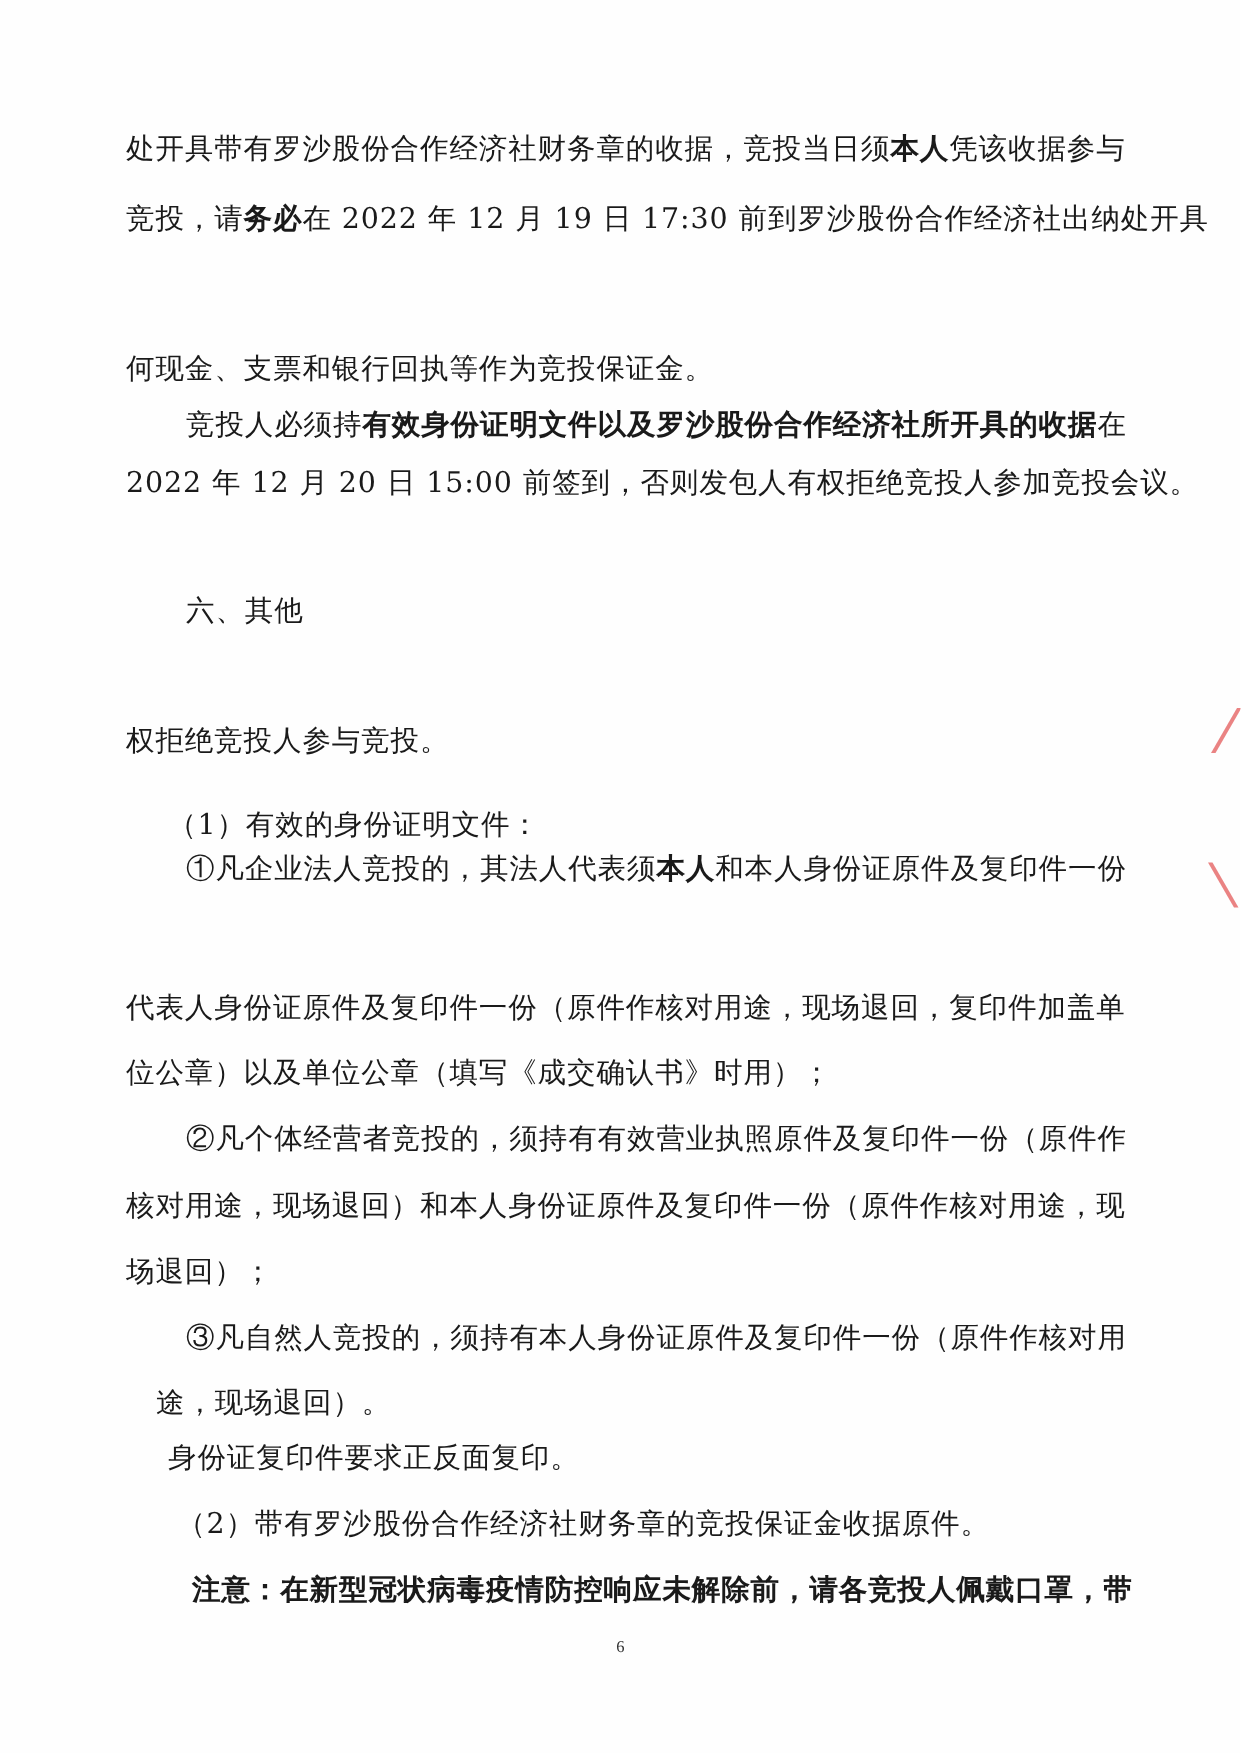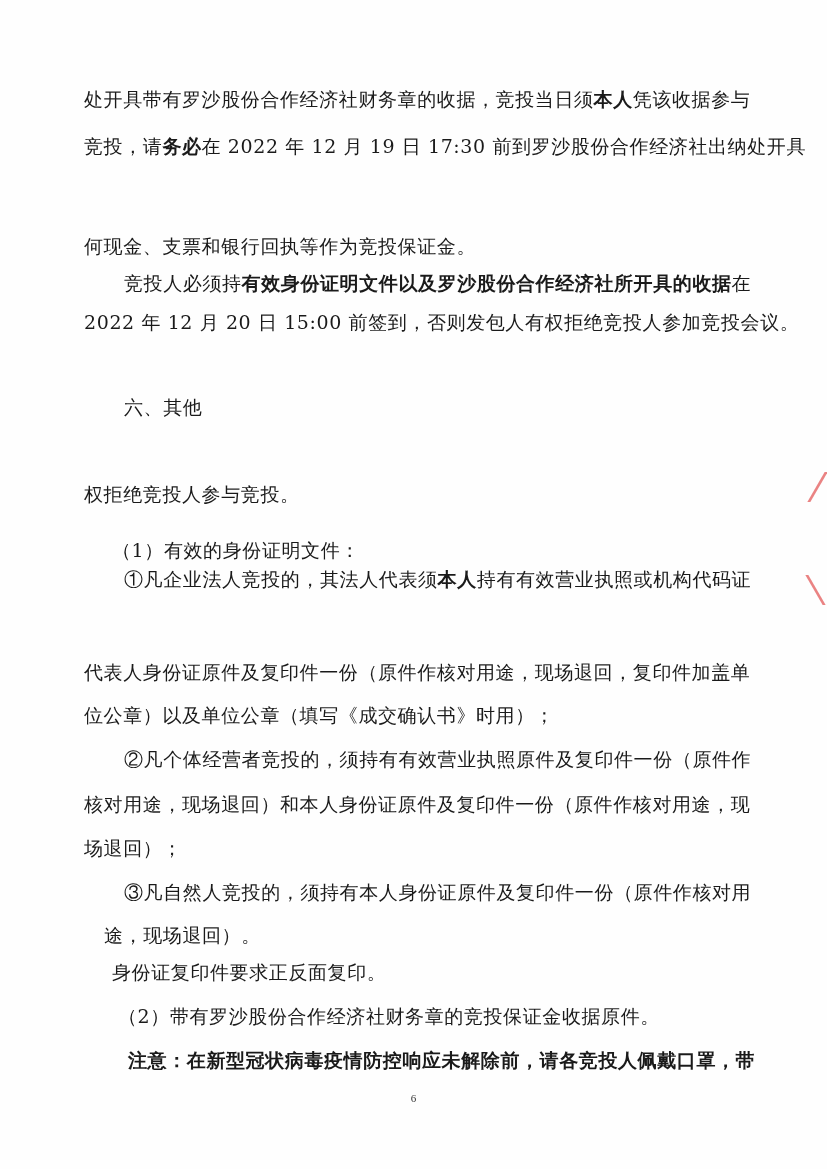--- a/index.html
+++ b/index.html
@@ -74,21 +74,21 @@
   <div class="line" style="top:310px;"><span>2022 年 12 月 20 日 15:00  前签到，否则发包人有权拒绝竞投人参加竞投会议。</span></div>
 
 
   <div class="line indent" style="top:395px;"><span>六、其他</span></div>
 
 
   <div class="line" style="top:482px;"><span>权拒绝竞投人参与竞投。</span></div>
 
   <div class="line indent-small" style="top:526px;margin-top:12px;"><span>（1）有效的身份证明文件：</span></div>
 
-  <div class="line indent" style="top:567px; width:640px;"><span>①凡企业法人竞投的，其法人代表须</span><span class="bold">本人</span><span>持有有效营业执照或机构代码证</span></div>
+  <div class="line indent" style="top:567px; width:640px;"><span>①凡企业法人竞投的，其法人代表须</span><span class="bold">本人</span><span>和本人身份证原件及复印件一份</span></div>
 
 
   <div class="line" style="top:660px;"><span>代表人身份证原件及复印件一份（原件作核对用途，现场退回，复印件加盖单</span></div>
 
   <div class="line" style="top:703px;"><span>位公章）以及单位公章（填写《成交确认书》时用）；</span></div>
 
   <div class="line indent" style="top:747px; width:640px;"><span>②凡个体经营者竞投的，须持有有效营业执照原件及复印件一份（原件作</span></div>
 
   <div class="line" style="top:792px;"><span>核对用途，现场退回）和本人身份证原件及复印件一份（原件作核对用途，现</span></div>
 

